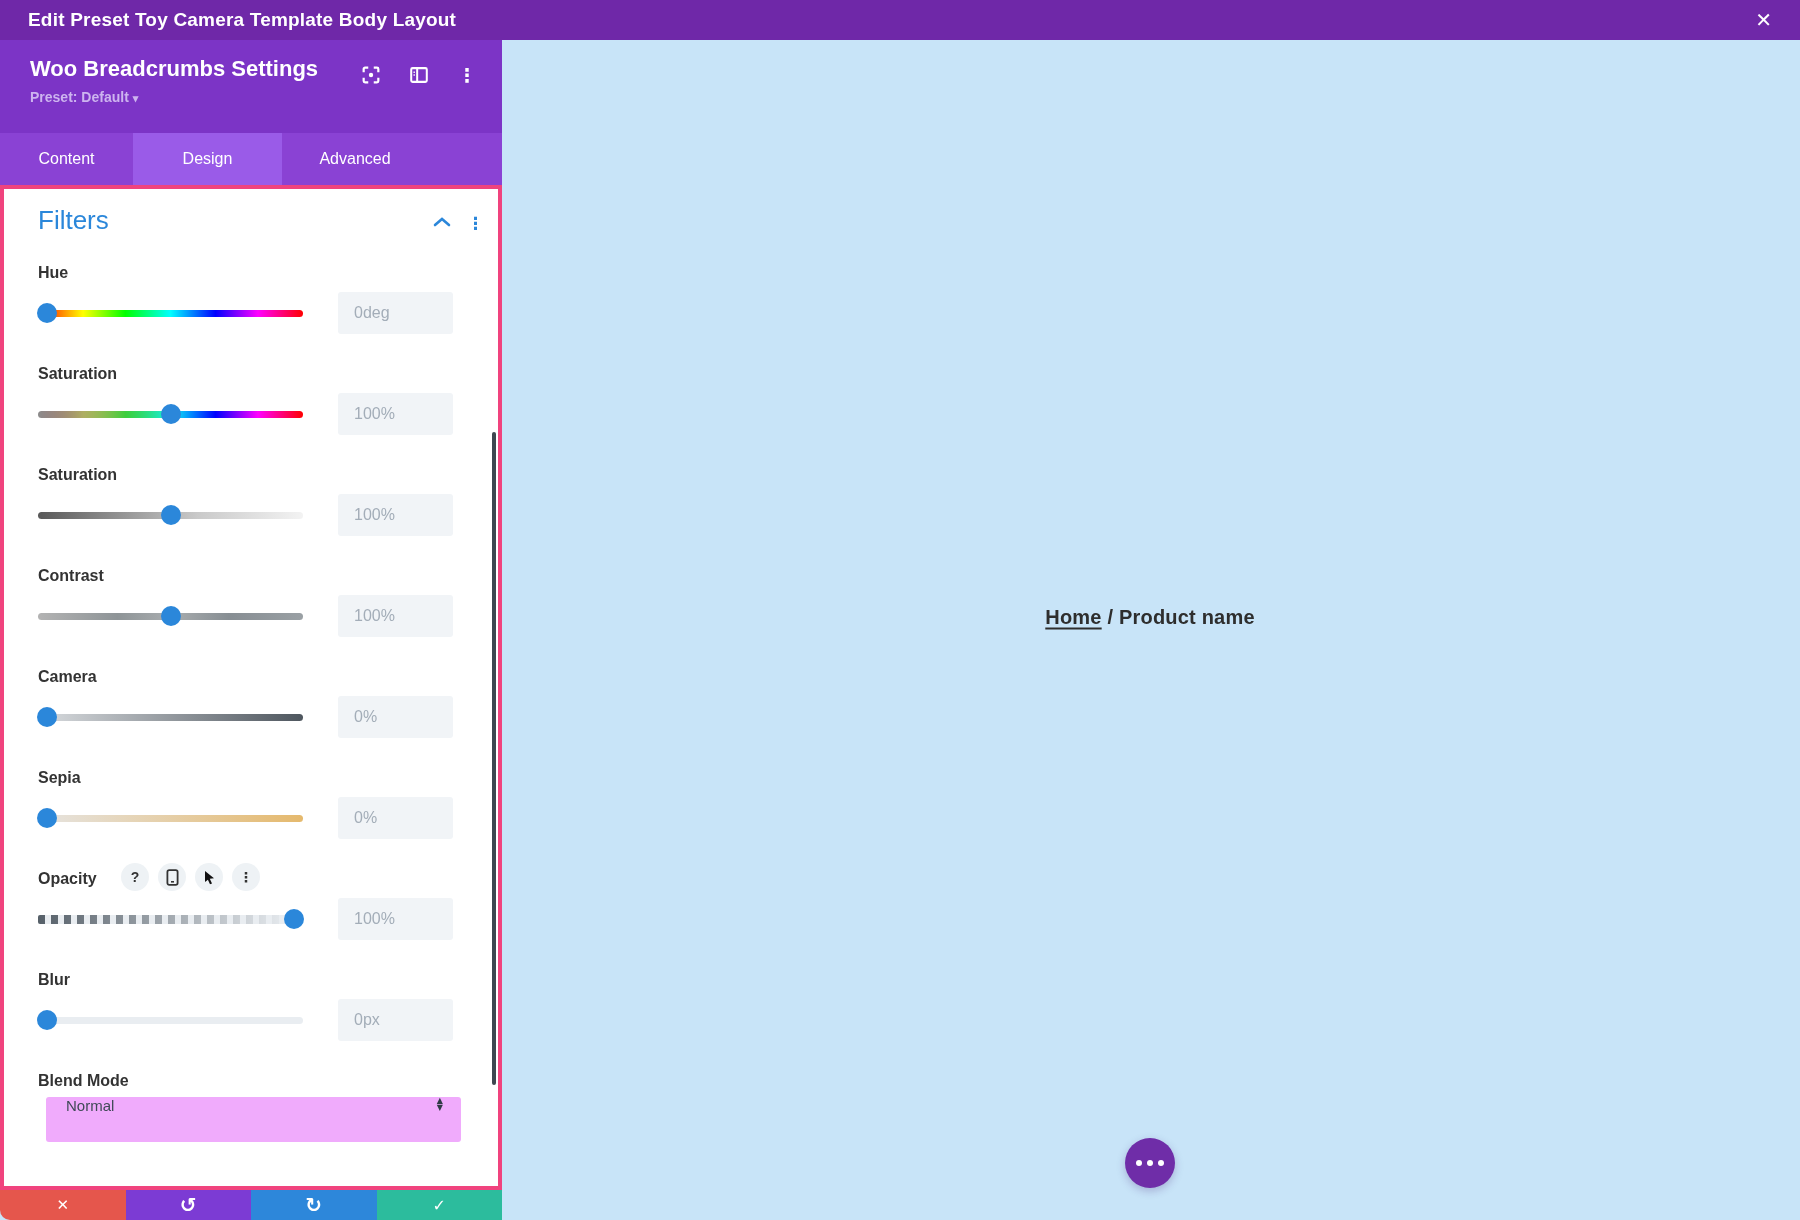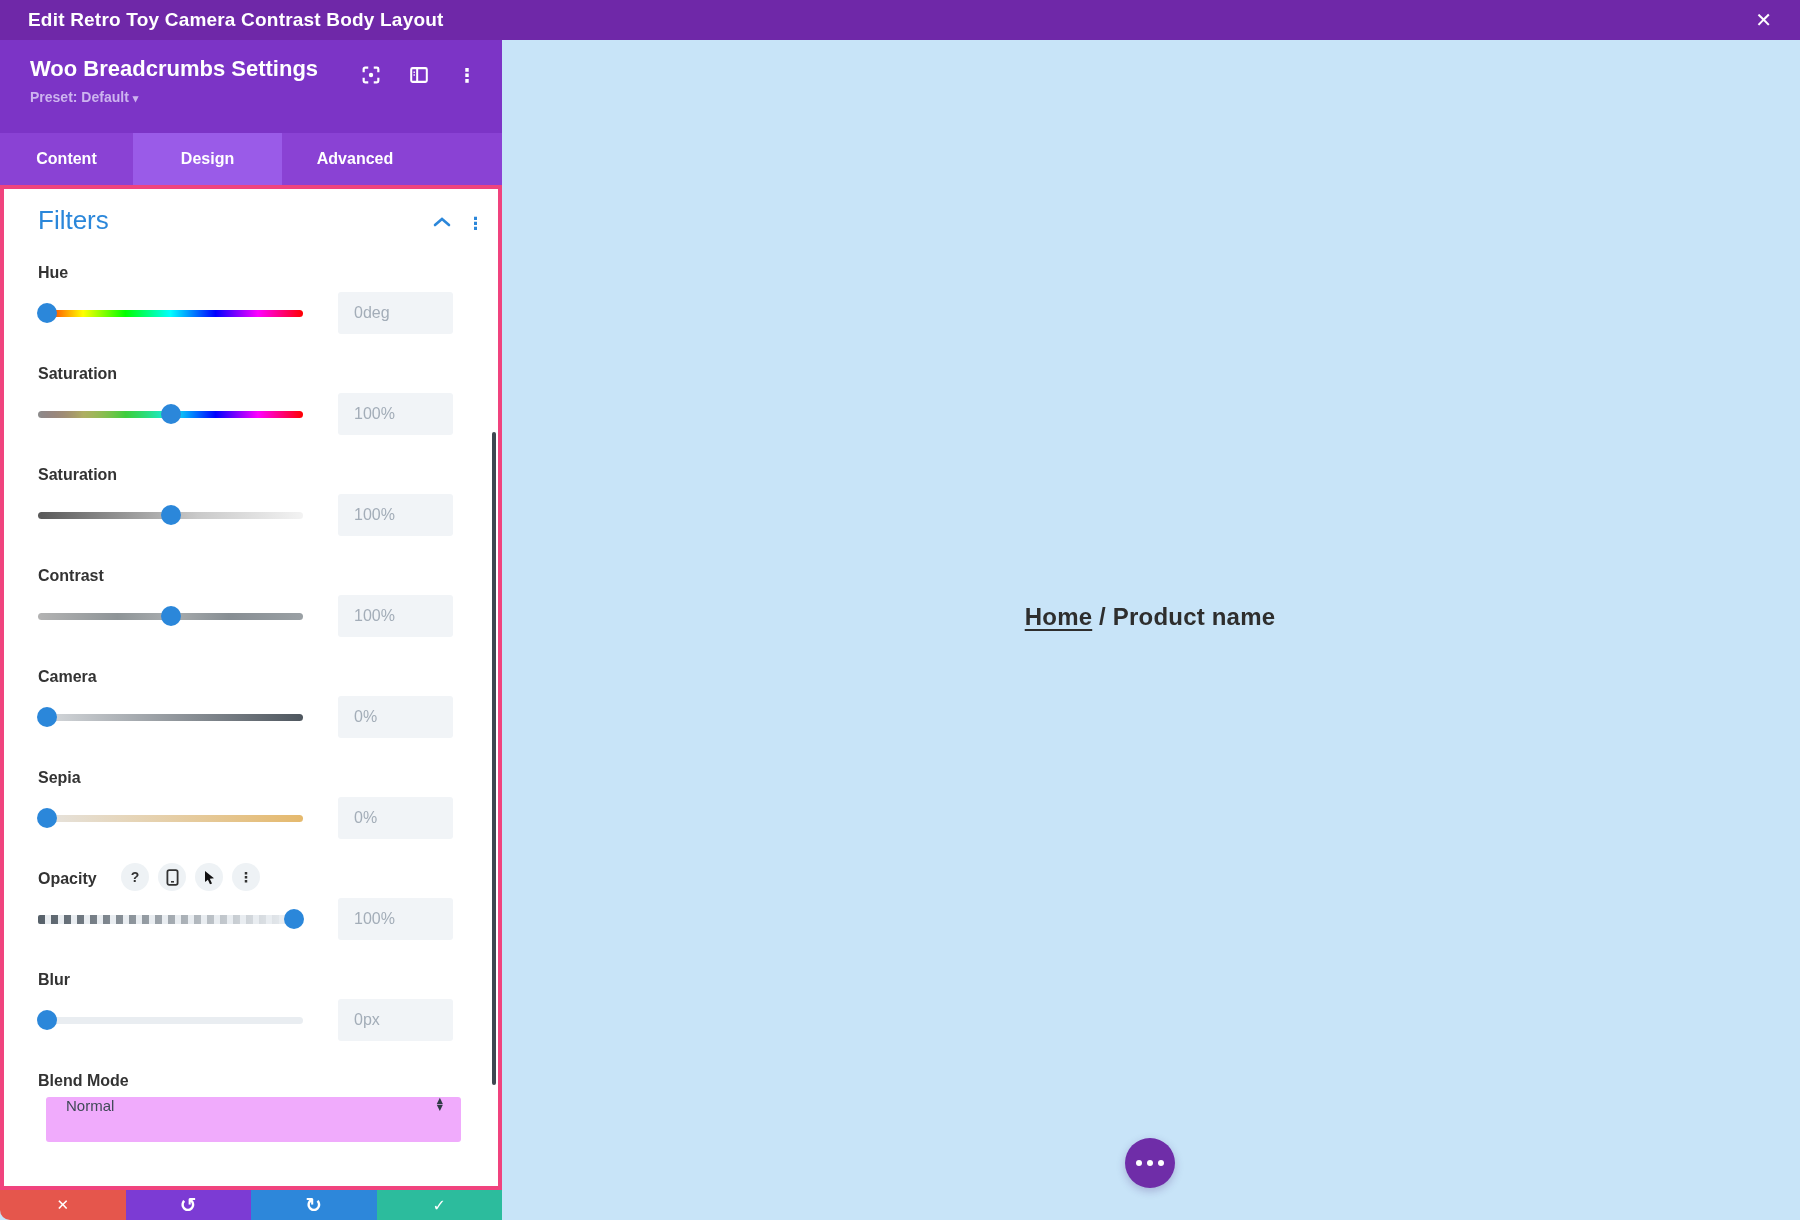--- a/index.html
+++ b/index.html
@@ -19,21 +19,21 @@
   .modal-title { color:#fff; font-size:22px; font-weight:bold; }
   .modal-preset { color:#cdb4ef; font-size:14px; margin-top:7px; font-weight:bold; }
   .modal-preset .caret { font-size:11px; margin-left:4px; }
   .header-icons { position:absolute; right:22px; top:22px; display:flex; gap:22px; align-items:center; }
   .hicon { width:26px; height:26px; display:flex; align-items:center; justify-content:center; cursor:pointer; }
   .kebab-white { color:#fff; font-size:19px; font-weight:bold; font-family:"DejaVu Sans", sans-serif; line-height:.55; letter-spacing:0; }
 
   .tabbar { position:absolute; left:0; top:133px; width:502px; height:52px; background:#8a42d4;
             display:flex; z-index:20; }
   .tab { height:52px; display:flex; align-items:center; justify-content:center;
-         color:#fff; font-size:16px; font-weight:bold; cursor:pointer; }
+         color:#fff; font-size:16px; font-weight:normal; cursor:pointer; }
   .tab-content  { width:133px; }
   .tab-design   { width:149px; background:#9a5be8; }
   .tab-advanced { width:146px; }
 
   
   .panel { position:absolute; left:0; top:185px; width:502px; height:1005px; background:#fff;
            border:4px solid #f0437e; z-index:20; }
   .panel-inner { position:absolute; inset:0; }
 
   .section-head { position:absolute; left:34px; top:16px; right:14px; height:36px;
@@ -94,34 +94,34 @@
   .footer { position:absolute; left:0; top:1190px; width:502px; height:30px; display:flex; z-index:25; }
   .fbtn { flex:1; display:flex; align-items:center; justify-content:center; cursor:pointer;
           color:#fff; font-family:"DejaVu Sans", sans-serif; font-weight:bold; }
   .fbtn-discard { background:#e5564c; border-bottom-left-radius:10px; font-size:15px; }
   .fbtn-undo { background:#7c3bd4; font-size:20px; }
   .fbtn-redo { background:#2d87da; font-size:20px; }
   .fbtn-save { background:#2cbc9d; font-size:16px; }
 
   
   .breadcrumb { position:absolute; left:1150px; top:617px; transform:translate(-50%,-50%);
-                font-size:24px; font-weight:bold; color:#2e2e2e; white-space:nowrap; letter-spacing:.2px; }
+                font-size:20px; font-weight:bold; color:#2e2e2e; white-space:nowrap; letter-spacing:.2px; }
   .breadcrumb .home { text-decoration:underline; text-underline-offset:4px;
                       text-decoration-thickness:2px; cursor:pointer; }
   .ellipsis-btn { position:absolute; left:1150px; top:1163px; transform:translate(-50%,-50%);
                   width:50px; height:50px; border-radius:50%; background:#6f2da8;
                   display:flex; align-items:center; justify-content:center; gap:5px; cursor:pointer;
                   box-shadow:0 3px 8px rgba(60,20,110,.25); }
   .ellipsis-btn .dot { width:6px; height:6px; border-radius:50%; background:#fff; }
 </style>
 </head>
 <body>
 
 <div class="topbar">
-  <span class="topbar-title">Edit Retro Toy Camera Contrast Body Layout</span>
+  <span class="topbar-title">Edit Preset Toy Camera Template Body Layout</span>
   <span class="topbar-close">✕</span>
 </div>
 
 <div class="modal-header">
   <div class="modal-title">Woo Breadcrumbs Settings</div>
   <div class="modal-preset">
     <span>Preset: Default</span><span class="caret">▾</span>
   </div>
   <div class="header-icons">
     <span class="hicon">

